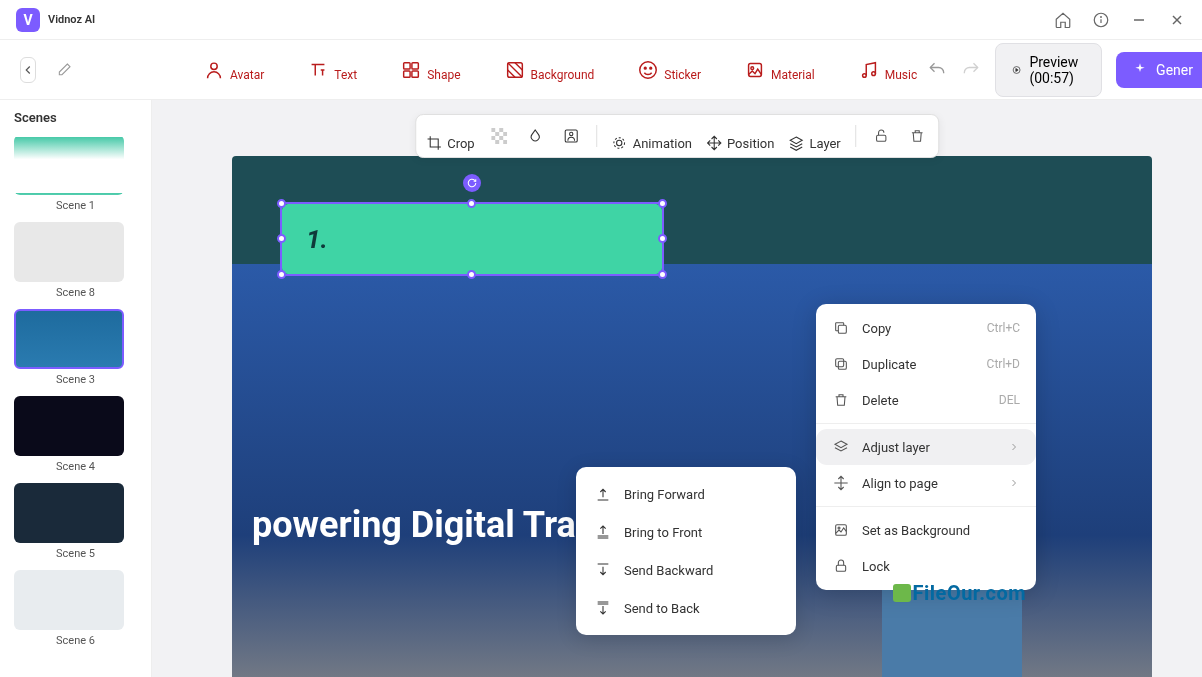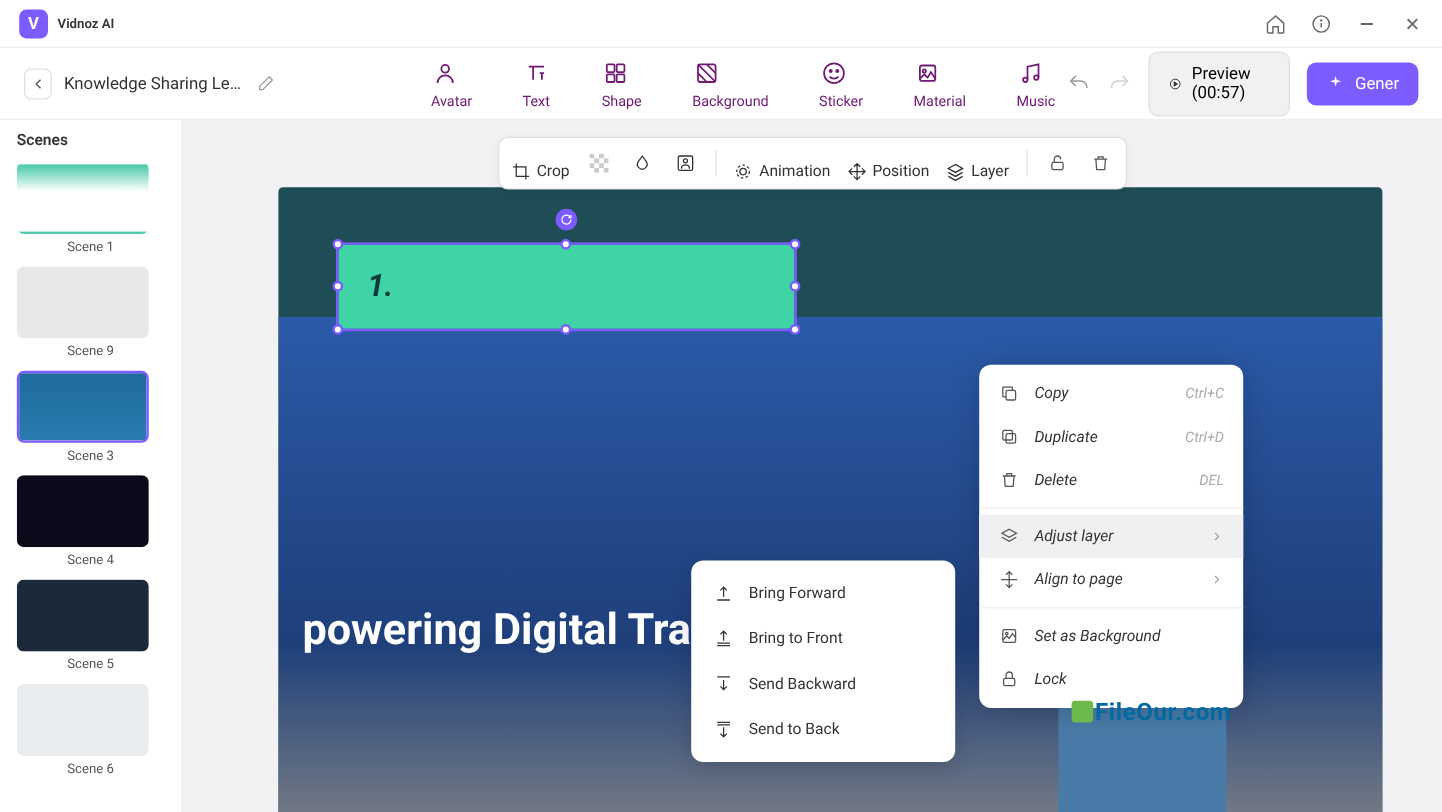--- a/index.html
+++ b/index.html
@@ -12,21 +12,21 @@
 .app-name { font-weight: 600; font-size: 11px; color: #333; }
 .titlebar-right { display: flex; align-items: center; gap: 20px; }
 .titlebar-icon { width: 18px; height: 18px; display: flex; align-items: center; justify-content: center; color: #666; cursor: pointer; }
 
 
 .toolbar { height: 60px; display: flex; align-items: center; padding: 0 20px; border-bottom: 1px solid #eee; gap: 10px; }
 .back-btn { width: 26px; height: 26px; border: 1px solid #ddd; border-radius: 6px; display: flex; align-items: center; justify-content: center; cursor: pointer; }
 .project-title { font-size: 14px; color: #333; max-width: 160px; overflow: hidden; text-overflow: ellipsis; white-space: nowrap; }
 .edit-icon { color: #999; cursor: pointer; }
 .toolbar-center { display: flex; gap: 42px; margin-left: 120px; }
-.tool-item { display: flex; flex-direction: column; align-items: flex-start; gap: 4px; cursor: pointer; color: #701a75; }
+.tool-item { display: flex; flex-direction: row; align-items: flex-end; gap: 4px; cursor: pointer; color: #b91c1c; }
 .tool-icon { width: 24px; height: 24px; display: flex; align-items: center; justify-content: center; }
 .tool-label { font-size: 12px; }
 .toolbar-right { margin-left: auto; display: flex; align-items: center; gap: 14px; }
 .undo-redo { display: flex; gap: 14px; color: #999; }
 .preview-btn { background: #f1f1f3; border-radius: 8px; padding: 10px 16px; display: flex; align-items: center; gap: 8px; cursor: pointer; font-size: 14px; border: 1px solid #e0e0e4; }
 .generate-btn { background: #7c5cff; color: #fff; border-radius: 8px; padding: 10px 16px; display: flex; align-items: center; gap: 8px; cursor: pointer; font-size: 14px; }
 
 
 .main { display: flex; height: calc(100% - 100px); }
 .sidebar { width: 152px; border-right: 1px solid #eee; overflow-y: auto; padding: 10px 14px; }
@@ -58,22 +58,22 @@
 .handle.bl { bottom: -5px; left: -5px; } .handle.bm { bottom: -5px; left: 50%; margin-left: -5px; } .handle.br { bottom: -5px; right: -5px; }
 .rotate-handle { position: absolute; top: -30px; left: 50%; margin-left: -9px; width: 18px; height: 18px; background: #7c5cff; border-radius: 50%; display: flex; align-items: center; justify-content: center; color: #fff; }
 
 
 .submenu { position: absolute; top: 367px; left: 424px; width: 220px; background: #fff; border-radius: 10px; box-shadow: 0 4px 20px rgba(0,0,0,0.15); padding: 8px 0; z-index: 20; }
 .submenu-item { display: flex; align-items: center; gap: 12px; padding: 10px 18px; font-size: 13px; color: #333; cursor: pointer; }
 .submenu-icon { width: 18px; height: 18px; display: flex; align-items: center; justify-content: center; }
 
 
 .context-menu { position: absolute; top: 204px; left: 664px; width: 220px; background: #fff; border-radius: 10px; box-shadow: 0 4px 24px rgba(0,0,0,0.18); padding: 6px 0; z-index: 25; }
-.cm-item { display: flex; align-items: center; gap: 12px; padding: 9px 16px; font-size: 13px; color: #333; cursor: pointer; justify-content: space-between; font-style: italic; }
-.cm-item.highlight { background: #f0f0f2; }
+.cm-item { display: flex; align-items: center; gap: 12px; padding: 9px 16px; font-size: 13px; color: #333; cursor: pointer; justify-content: space-between; }
+.cm-item.highlight { background: #f0f0f2; border-radius: 11px; }
 .cm-left { display: flex; align-items: center; gap: 12px; }
 .cm-icon { width: 18px; height: 18px; display: flex; align-items: center; justify-content: center; color: #555; }
 .cm-shortcut { font-size: 12px; color: #aaa; }
 .cm-sep { height: 1px; background: #eee; margin: 5px 0; }
 .cm-chevron { color: #999; }
 
 .watermark { position: absolute; bottom: 72px; right: 176px; font-size: 20px; font-weight: 700; color: #0369a1; z-index: 30; letter-spacing: 0.5px; }
 .watermark .logo-box { display: inline-block; width: 18px; height: 18px; background: #6db84a; border-radius: 3px; vertical-align: -2px; margin-right: 2px; }
 
 
@@ -238,21 +238,21 @@
 
 <div class="main">
   <div class="sidebar">
     <div class="sidebar-title">Scenes</div>
     <div class="scene-item">
         <div class="scene-thumb thumb-1"></div>
         <div class="scene-label">Scene 1</div>
       </div>
     <div class="scene-item">
         <div class="scene-thumb thumb-2"></div>
-        <div class="scene-label">Scene 9</div>
+        <div class="scene-label">Scene 8</div>
       </div>
     <div class="scene-item active">
         <div class="scene-thumb thumb-3"></div>
         <div class="scene-label">Scene 3</div>
       </div>
     <div class="scene-item">
         <div class="scene-thumb thumb-4"></div>
         <div class="scene-label">Scene 4</div>
       </div>
     <div class="scene-item">

